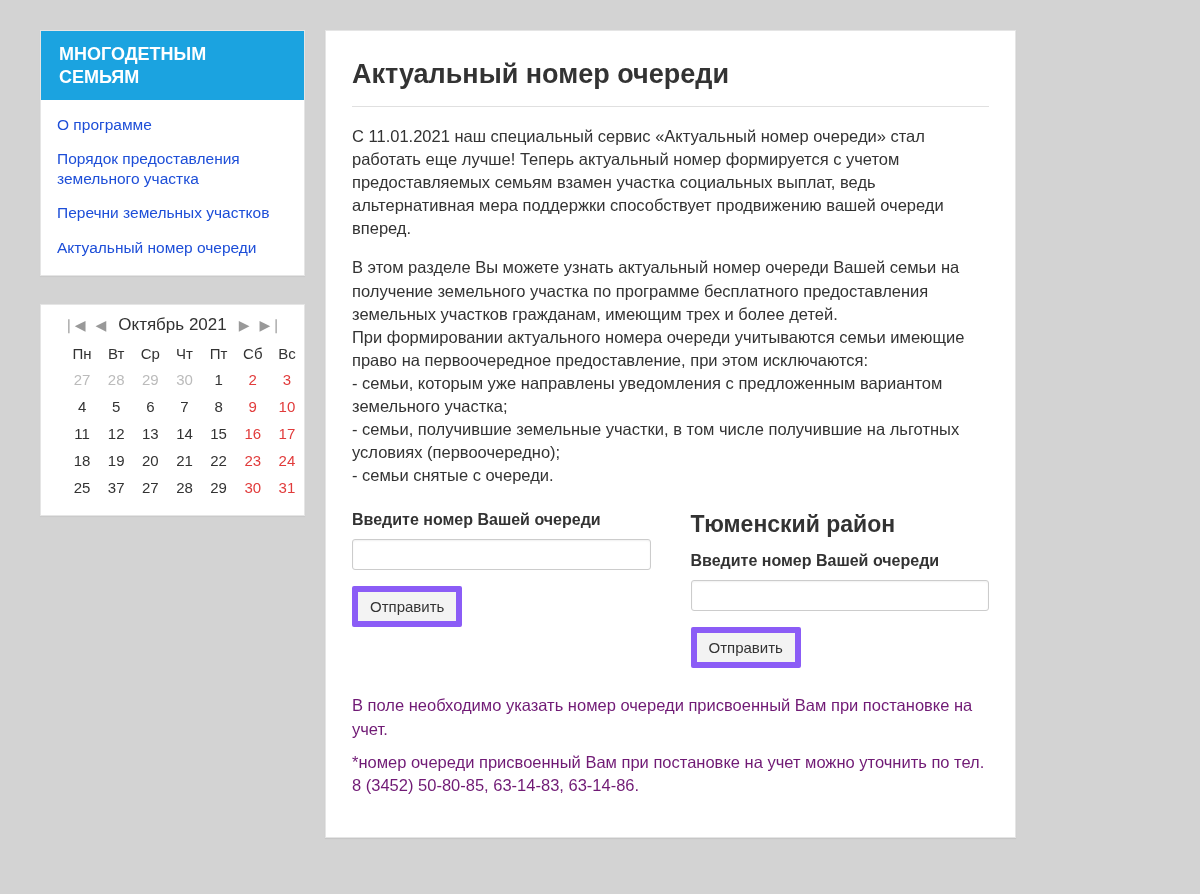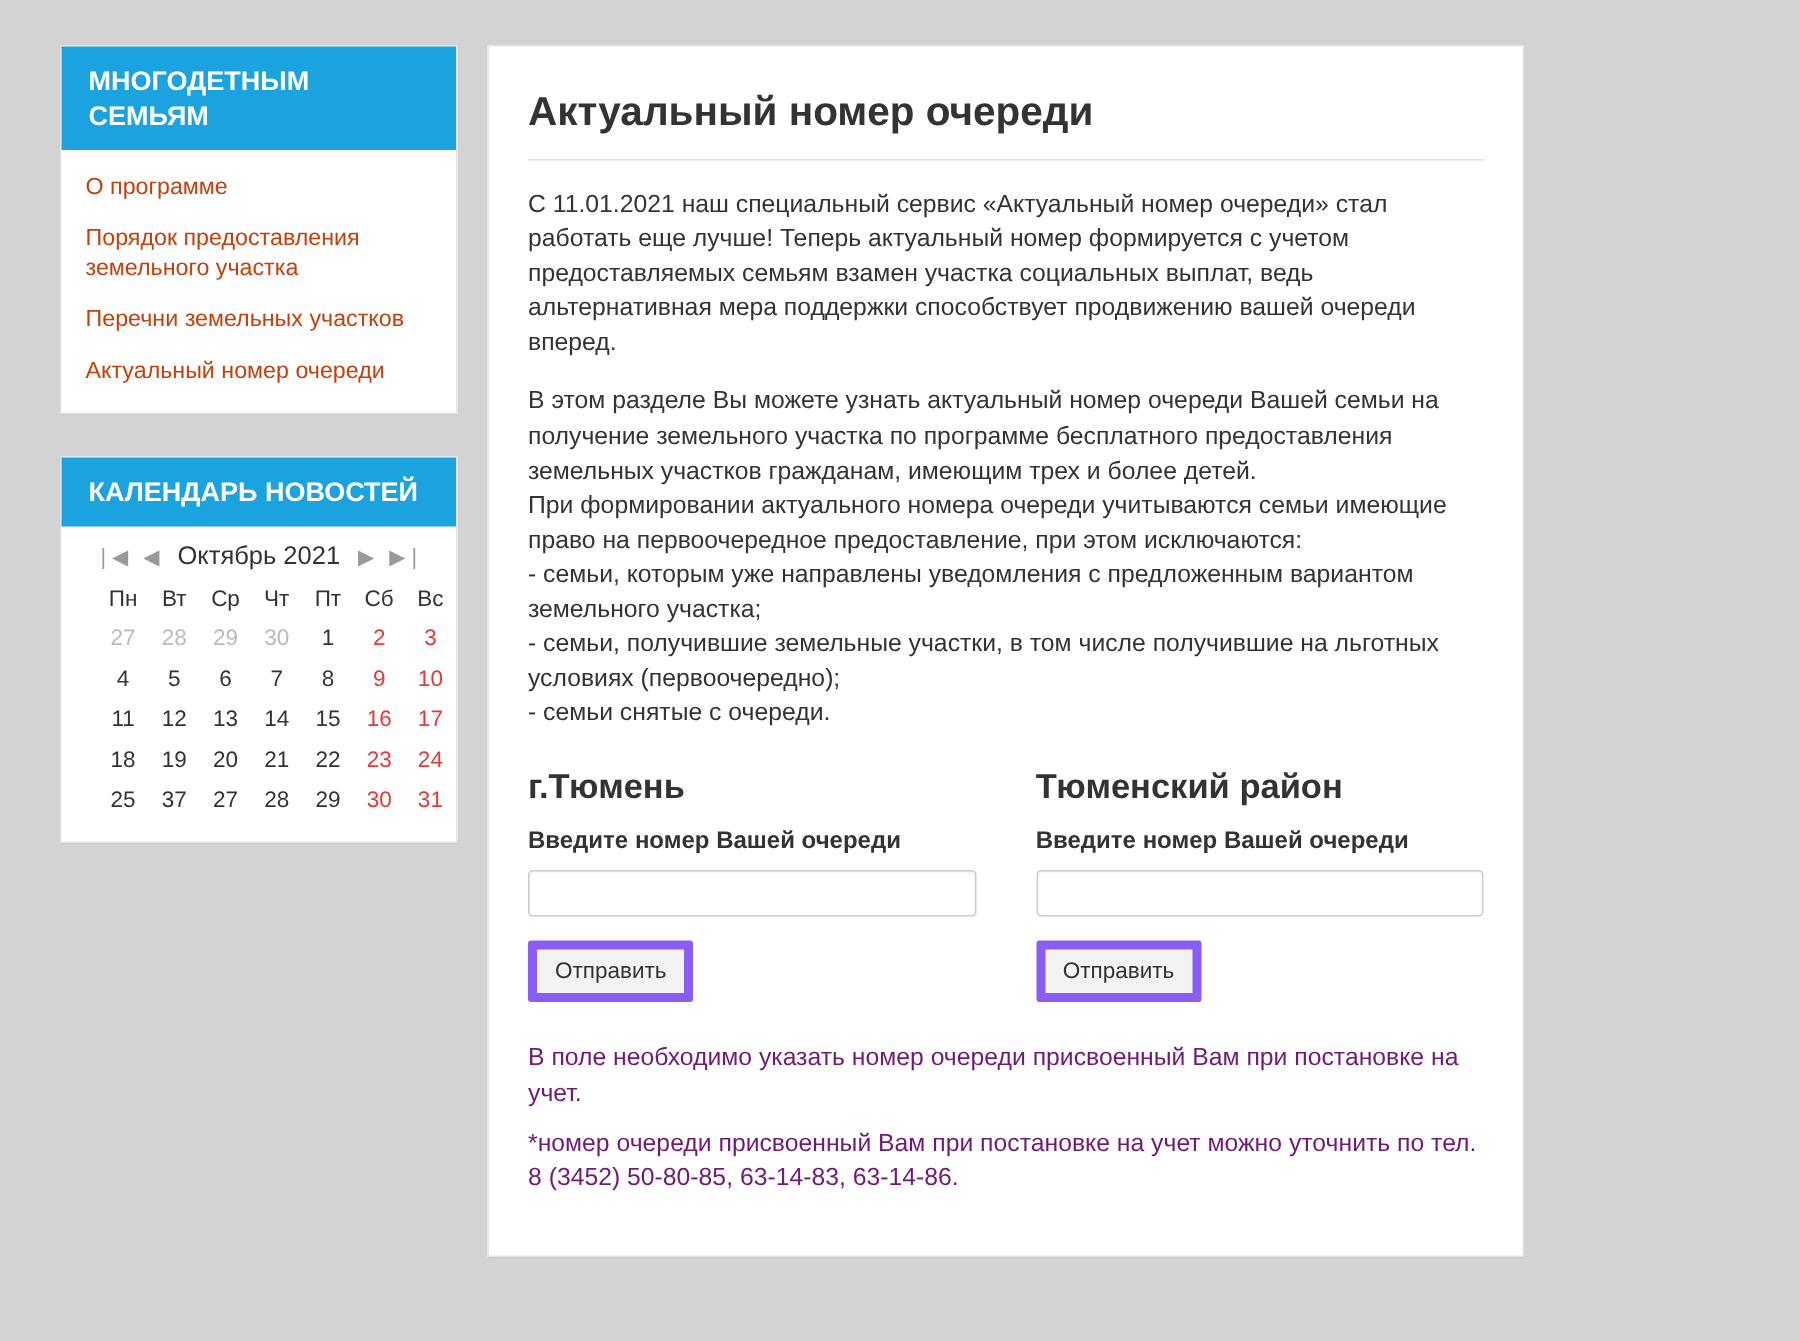--- a/index.html
+++ b/index.html
@@ -39,21 +39,21 @@
   }
   .menu {
     list-style: none;
     margin: 0;
     padding: 8px 0 10px;
   }
   .menu li {
     padding: 7px 16px;
   }
   .menu a {
-    color: #c2410c;
+    color: #1d4ed8;
     text-decoration: none;
     font-size: 15.5px;
     line-height: 1.3;
     display: block;
   }
 
   .calendar-body {
     padding: 10px 12px 14px;
   }
   .cal-nav {
@@ -182,21 +182,20 @@
         <li>
             <a href="#">Перечни земельных участков</a>
           </li>
         <li>
             <a href="#">Актуальный номер очереди</a>
           </li>
       </ul>
     </div>
 
     <div class="panel">
-      <div class="panel-header">КАЛЕНДАРЬ НОВОСТЕЙ</div>
       <div class="calendar-body">
         <div class="cal-nav">
           <span class="nav-btn">❘◀</span>
           <span class="nav-btn">◀</span>
           <span class="month-label">Октябрь 2021</span>
           <span class="nav-btn">▶</span>
           <span class="nav-btn">▶❘</span>
         </div>
         <table class="cal-table">
           <thead>
@@ -270,21 +269,20 @@
       <p>С 11.01.2021 наш специальный сервис «Актуальный номер очереди» стал работать еще лучше! Теперь актуальный номер формируется с учетом предоставляемых семьям взамен участка социальных выплат, ведь альтернативная мера поддержки способствует продвижению вашей очереди вперед.</p>
       <p id="para2" style="white-space:pre-line">В этом разделе Вы можете узнать актуальный номер очереди Вашей семьи на получение земельного участка по программе бесплатного предоставления земельных участков гражданам, имеющим трех и более детей.
 При формировании актуального номера очереди учитываются семьи имеющие право на первоочередное предоставление, при этом исключаются:
 - семьи, которым уже направлены уведомления с предложенным вариантом земельного участка;
 - семьи, получившие земельные участки, в том числе получившие на льготных условиях (первоочередно);
 - семьи снятые с очереди.</p>
     </div>
 
     <div class="forms-row">
       <div class="form-block">
-        <h2>г.Тюмень</h2>
         <label>Введите номер Вашей очереди</label>
         <input type="text" style="">
         <button class="btn">Отправить</button>
       </div>
       <div class="form-block">
         <h2>Тюменский район</h2>
         <label>Введите номер Вашей очереди</label>
         <input type="text" style="">
         <button class="btn">Отправить</button>
       </div>

